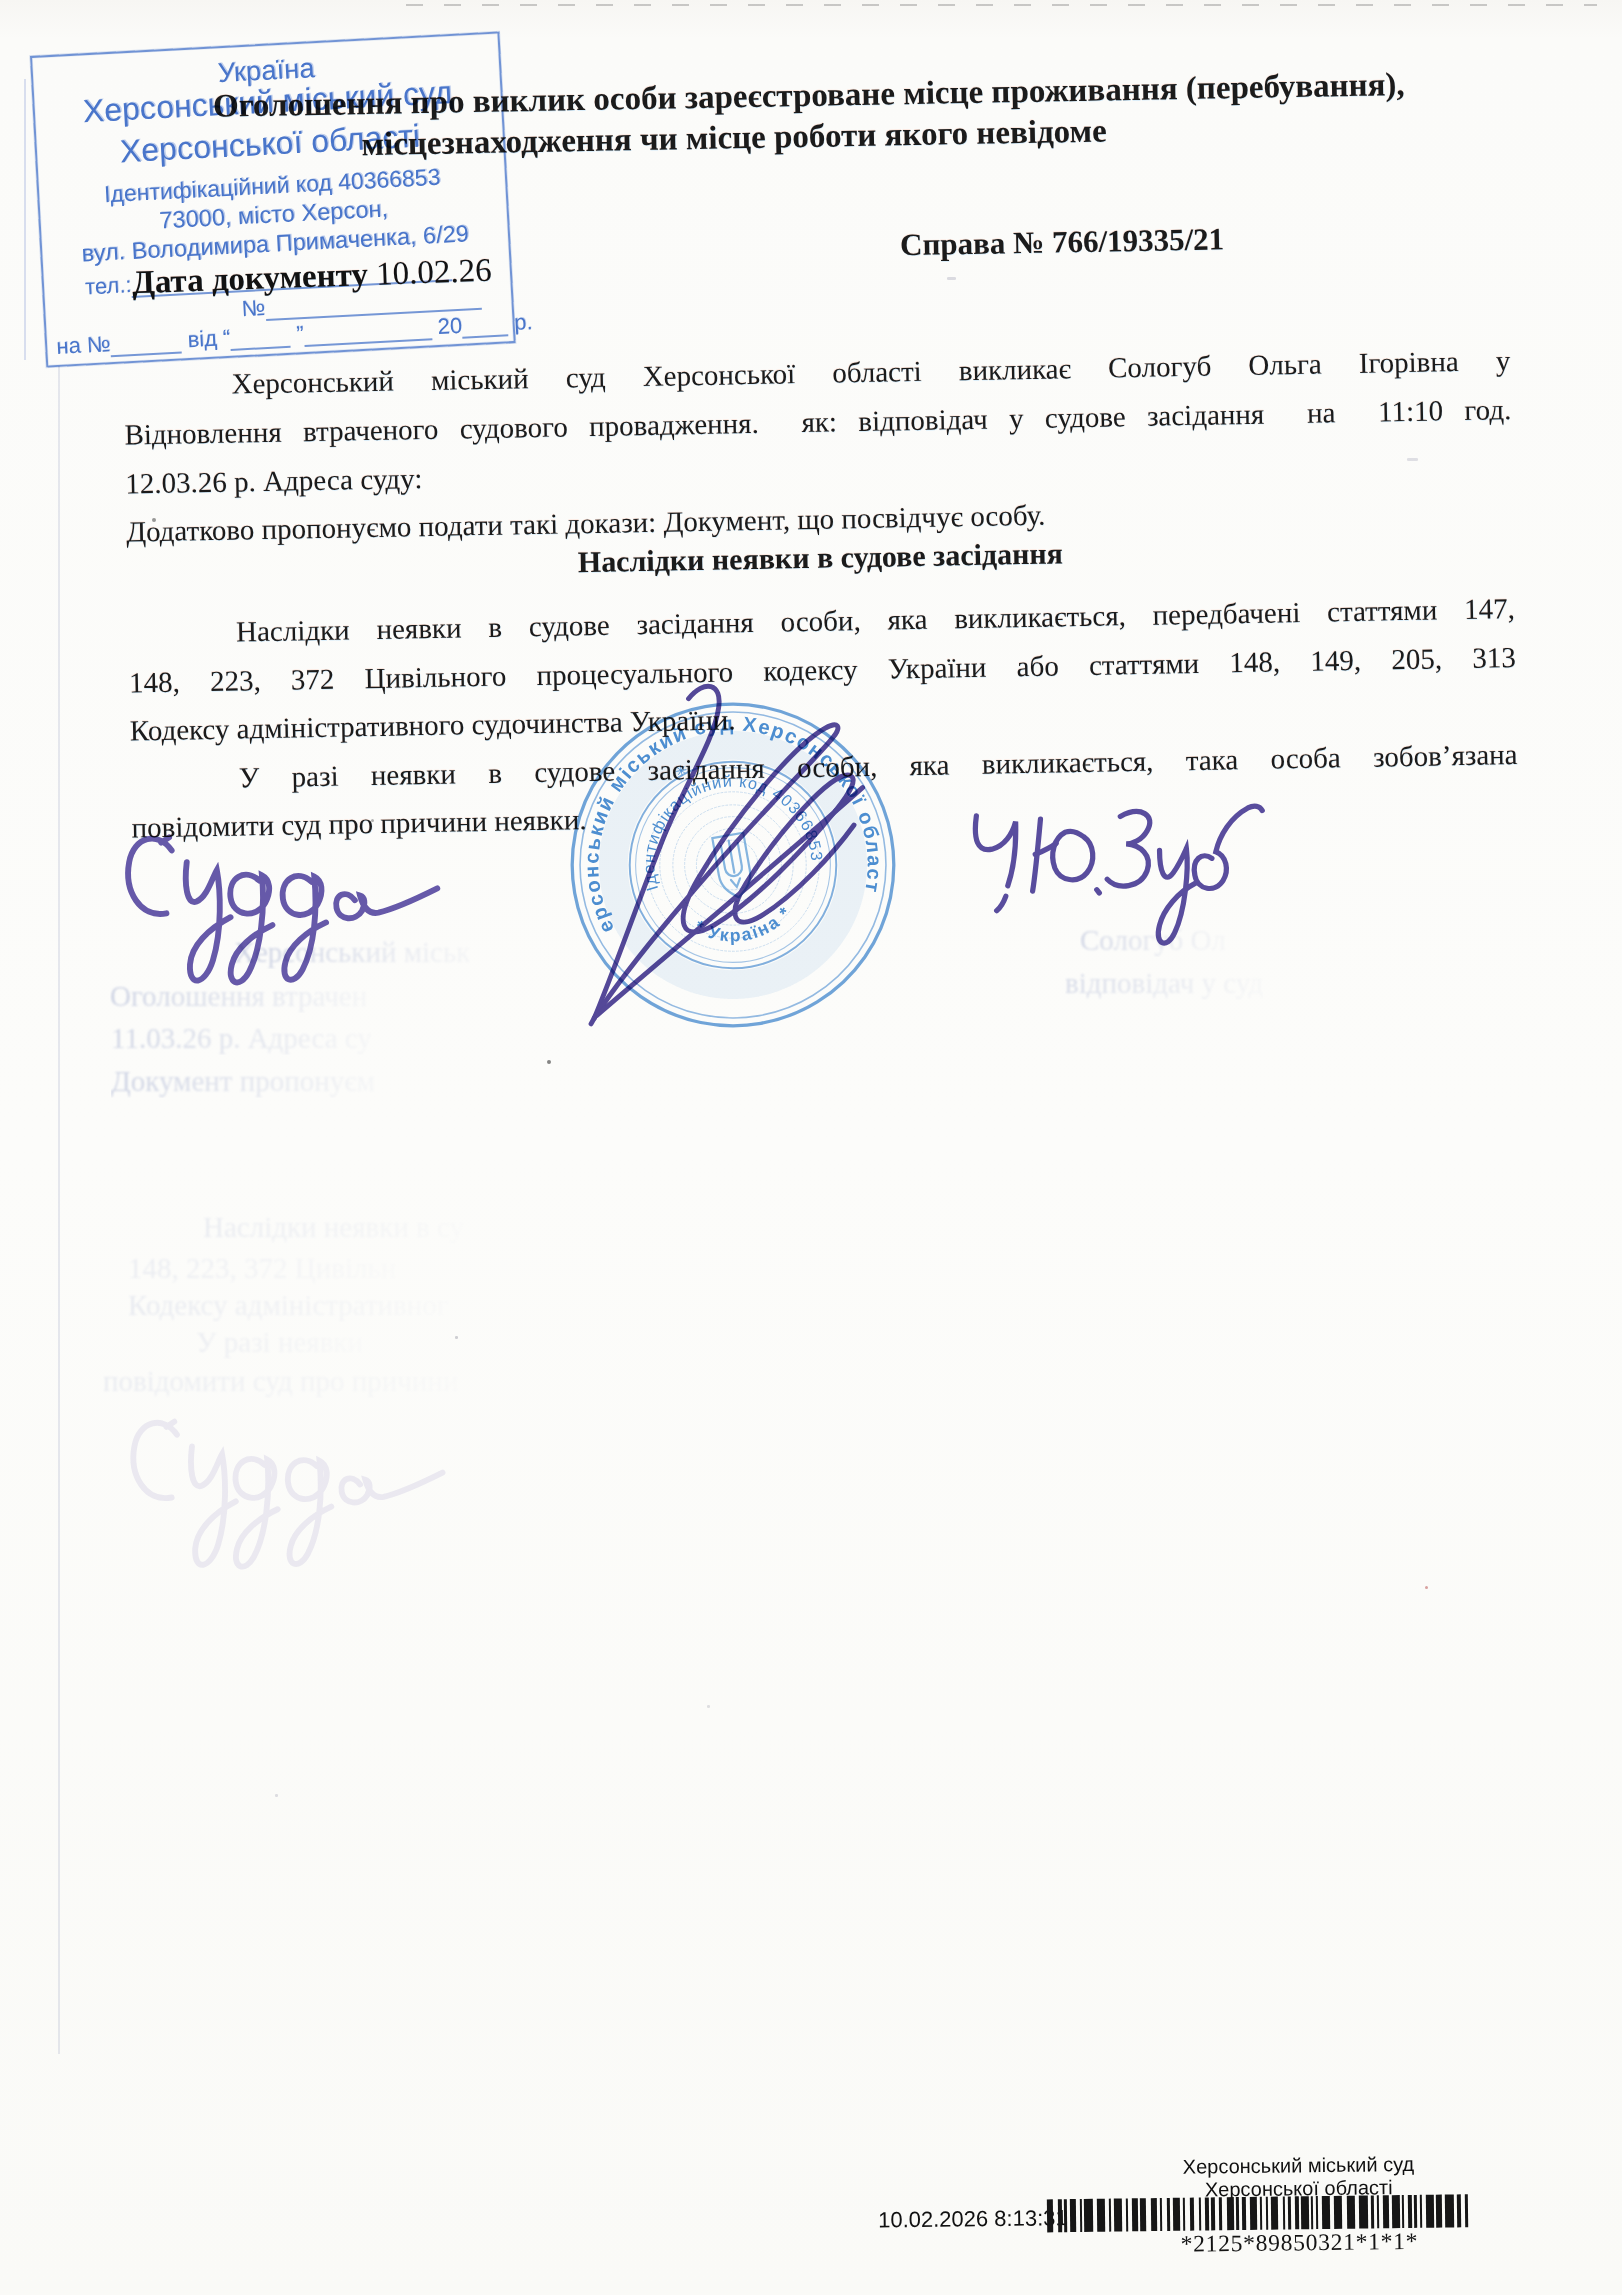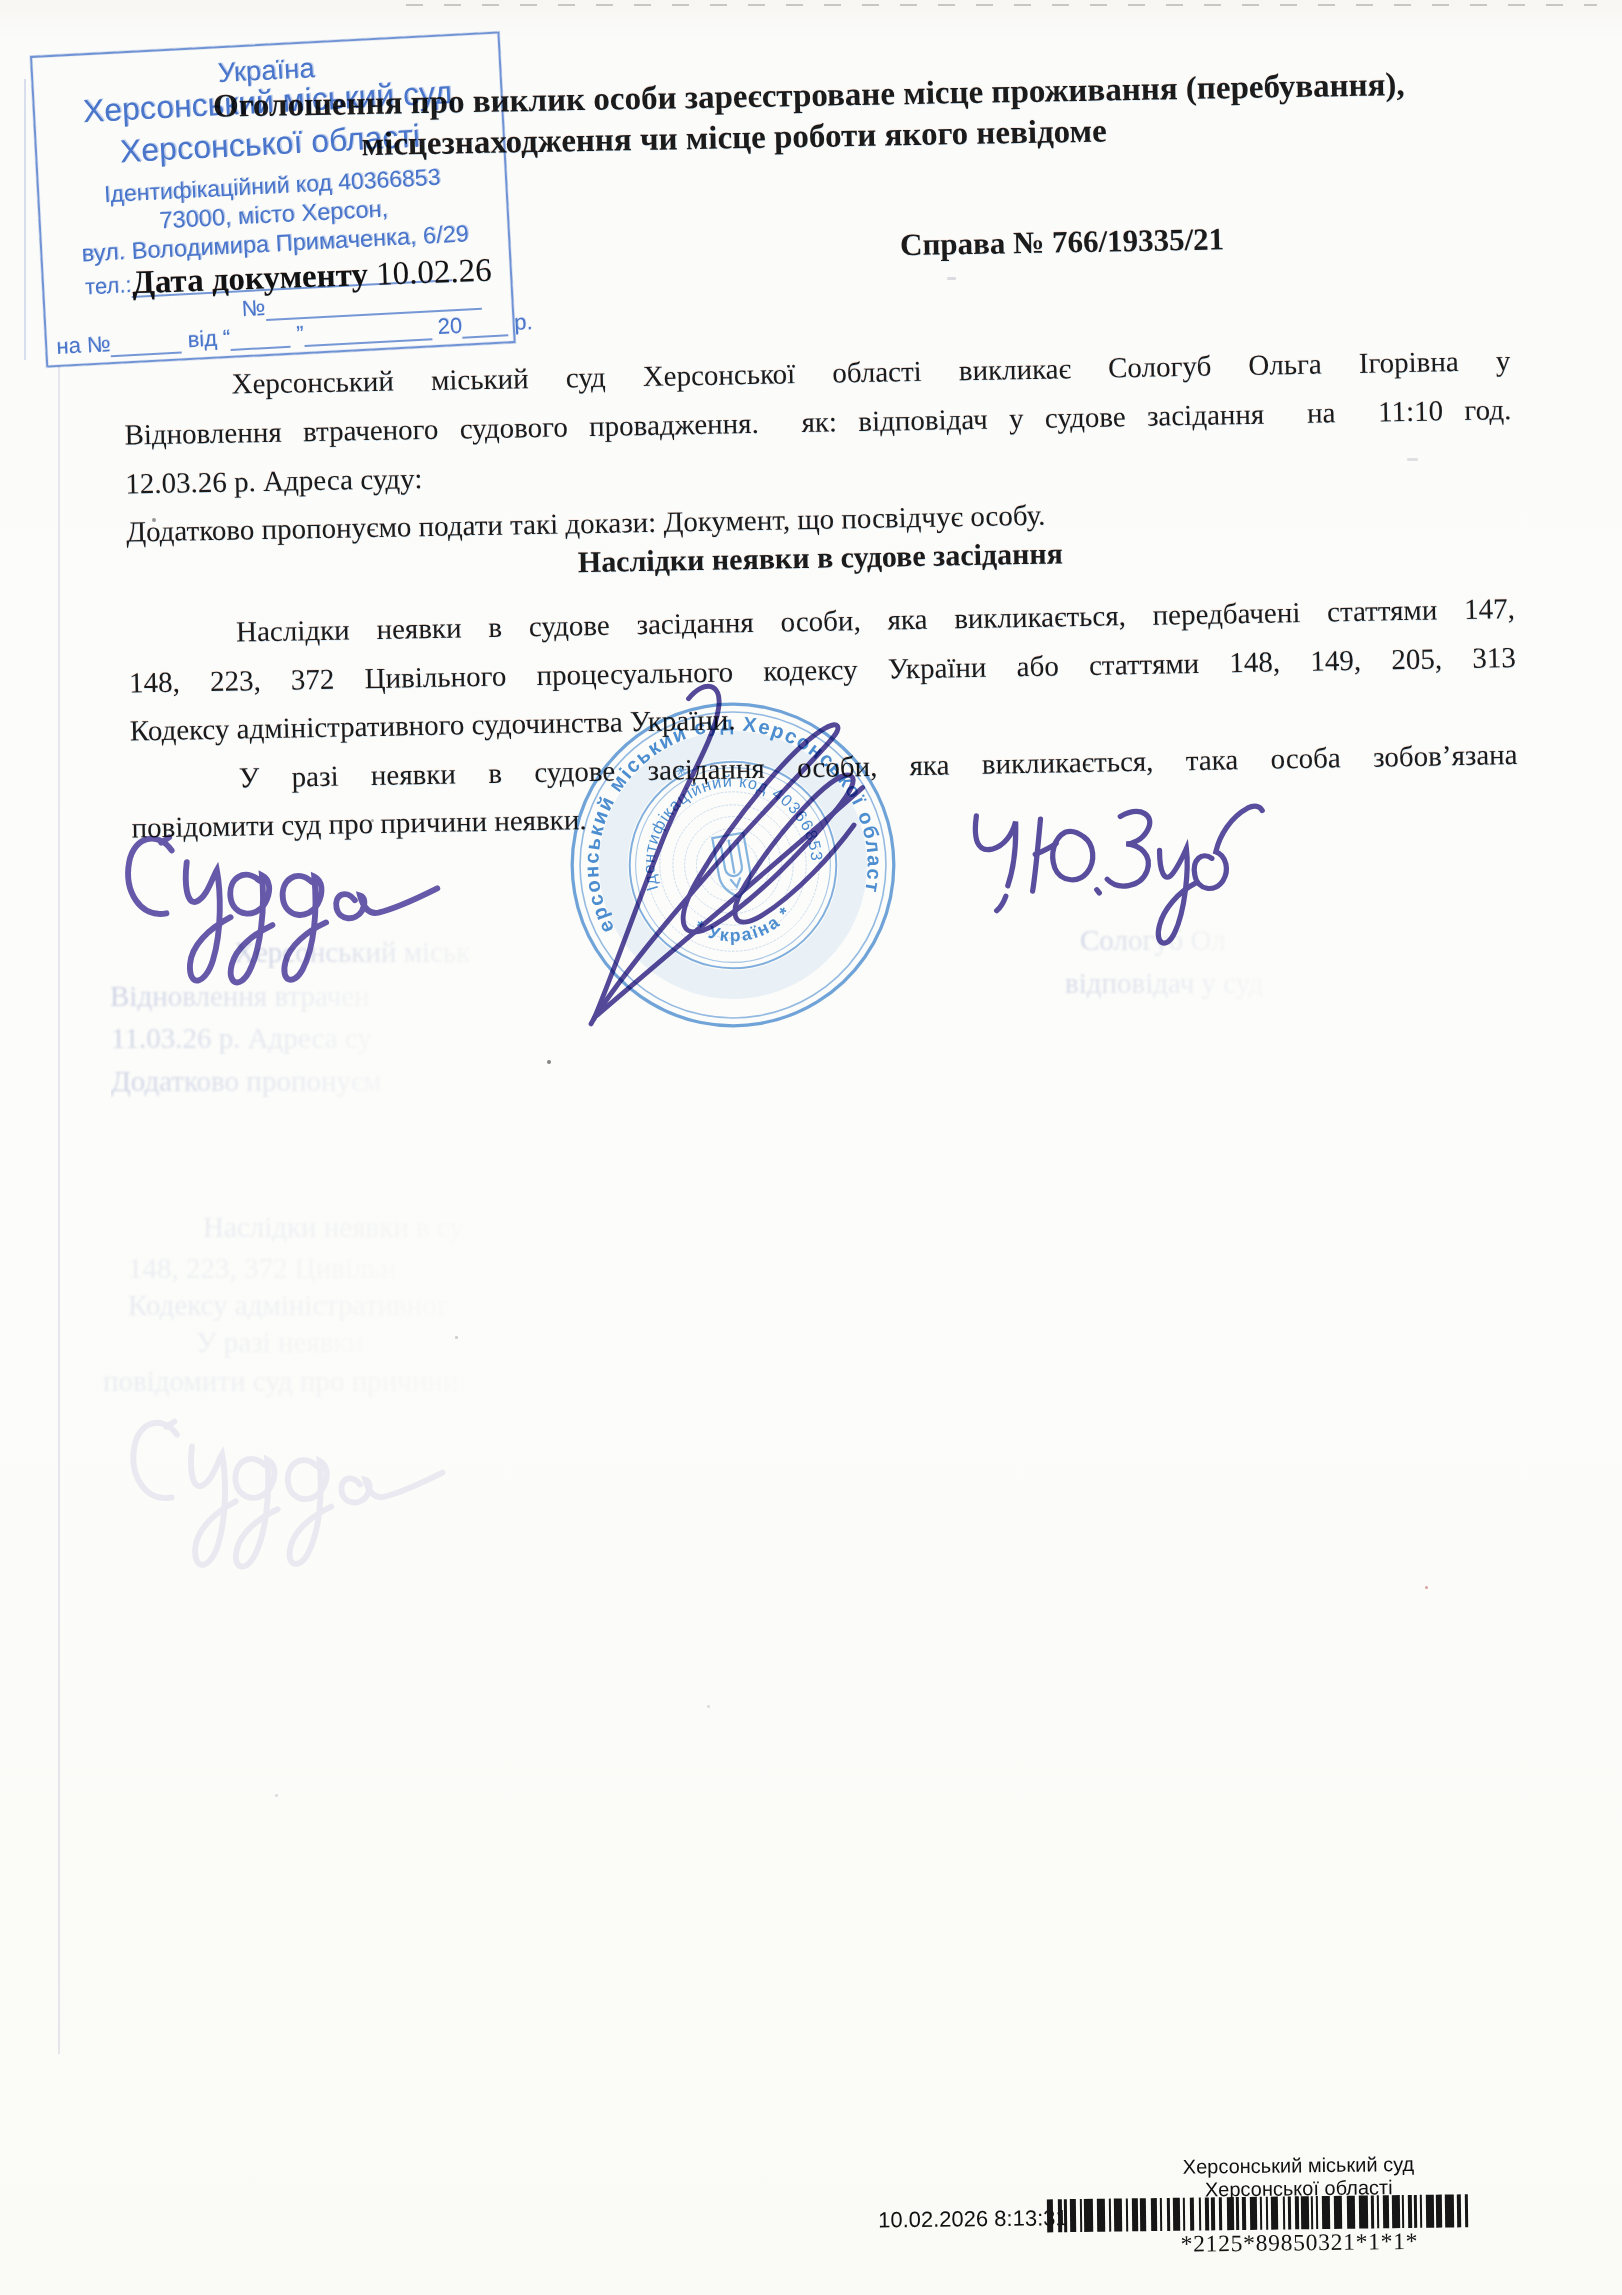--- a/index.html
+++ b/index.html
@@ -88,23 +88,23 @@
   <div class="speck" style="left:1425px;top:1586px;width:3.3px;height:3.3px;background:#a33;opacity:.45;" data-interactable="false"></div>
   <div class="speck" style="left:707px;top:1705px;width:2.6px;height:2.6px;background:#889;opacity:.25;" data-interactable="false"></div>
   <div class="speck" style="left:275px;top:1794px;width:2.6px;height:2.6px;background:#99a;opacity:.3;" data-interactable="false"></div>
   <div class="speck" style="left:947px;top:277px;width:9.2px;height:2.6px;border-radius:1.3px;background:#aab;opacity:.4;" data-interactable="false"></div>
   <div class="speck" style="left:1407px;top:458px;width:10.5px;height:2.6px;border-radius:1.3px;background:#aab;opacity:.35;" data-interactable="false"></div>
 
   <div class="ghost" data-interactable="false">
     <div class="gh" style="left:234px;top:936px;opacity:.40;" data-interactable="false">Херсонський міськ</div>
     <div class="gh" style="left:1080px;top:924px;opacity:.33;" data-interactable="false">Сологуб Ол</div>
     <div class="gh" style="left:1065px;top:967px;opacity:.30;" data-interactable="false">відповідач у суд</div>
-    <div class="gh" style="left:110px;top:980px;opacity:.38;" data-interactable="false">Відновлення втрачен</div>
+    <div class="gh" style="left:110px;top:980px;opacity:.38;" data-interactable="false">Оголошення втрачен</div>
     <div class="gh" style="left:111px;top:1022px;opacity:.36;" data-interactable="false">11.03.26 р. Адреса су</div>
-    <div class="gh" style="left:111px;top:1065px;opacity:.38;" data-interactable="false">Додатково пропонуєм</div>
+    <div class="gh" style="left:111px;top:1065px;opacity:.38;" data-interactable="false">Документ пропонуєм</div>
     <div class="gh" style="left:203px;top:1211px;opacity:.15;" data-interactable="false">Наслідки неявки в су</div>
     <div class="gh" style="left:128px;top:1252px;opacity:.14;" data-interactable="false">148, 223, 372 Цивільн</div>
     <div class="gh" style="left:128px;top:1289px;opacity:.16;" data-interactable="false">Кодексу адміністративног</div>
     <div class="gh" style="left:196px;top:1326px;opacity:.13;" data-interactable="false">У разі неявки</div>
     <div class="gh" style="left:103px;top:1365px;opacity:.15;" data-interactable="false">повідомити суд про причини</div>
   </div>
 
   <div class="tilt" data-interactable="false">
     <div class="tl title1" data-interactable="false">Оголошення про виклик особи зареєстроване місце проживання (перебування),</div>
     <div class="tl title2" data-interactable="false">місцезнаходження чи місце роботи якого невідоме</div>

